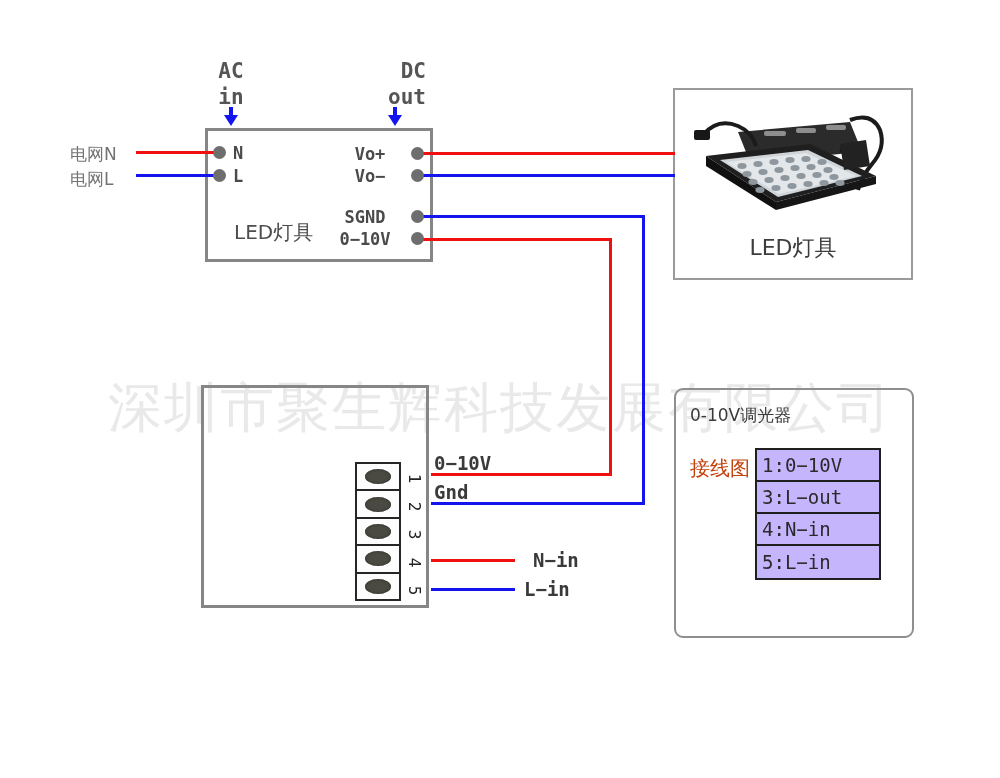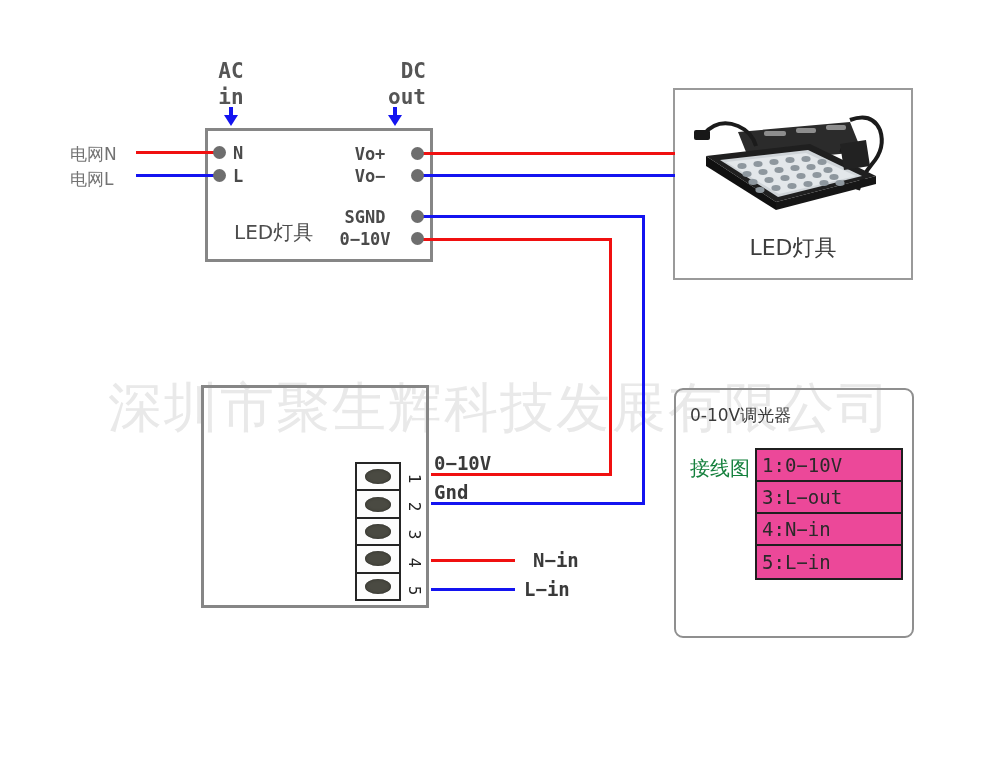--- a/index.html
+++ b/index.html
@@ -222,31 +222,31 @@
     left: 690px; top: 404px;
     font-size: 17px;
     color: #3a3a3a;
     white-space: nowrap;
     z-index: 5;
   }
   #legend-subtitle {
     position: absolute;
     left: 690px; top: 455px;
     font-size: 20px;
-    color: #15803d;
+    color: #c2410c;
     white-space: nowrap;
     z-index: 5;
   }
   #legend-table {
     position: absolute;
     left: 755px; top: 448px;
-    width: 148px;
+    width: 126px;
     border: 2px solid #1f1f1f;
     box-sizing: border-box;
-    background: #ec4899;
+    background: #c4b5fd;
     z-index: 5;
   }
   .legend-row {
     height: 32px;
     border-bottom: 2px solid #1f1f1f;
     display: flex;
     align-items: center;
     padding-left: 5px;
     box-sizing: border-box;
     font-family: "DejaVu Sans Mono", "Liberation Mono", monospace;

